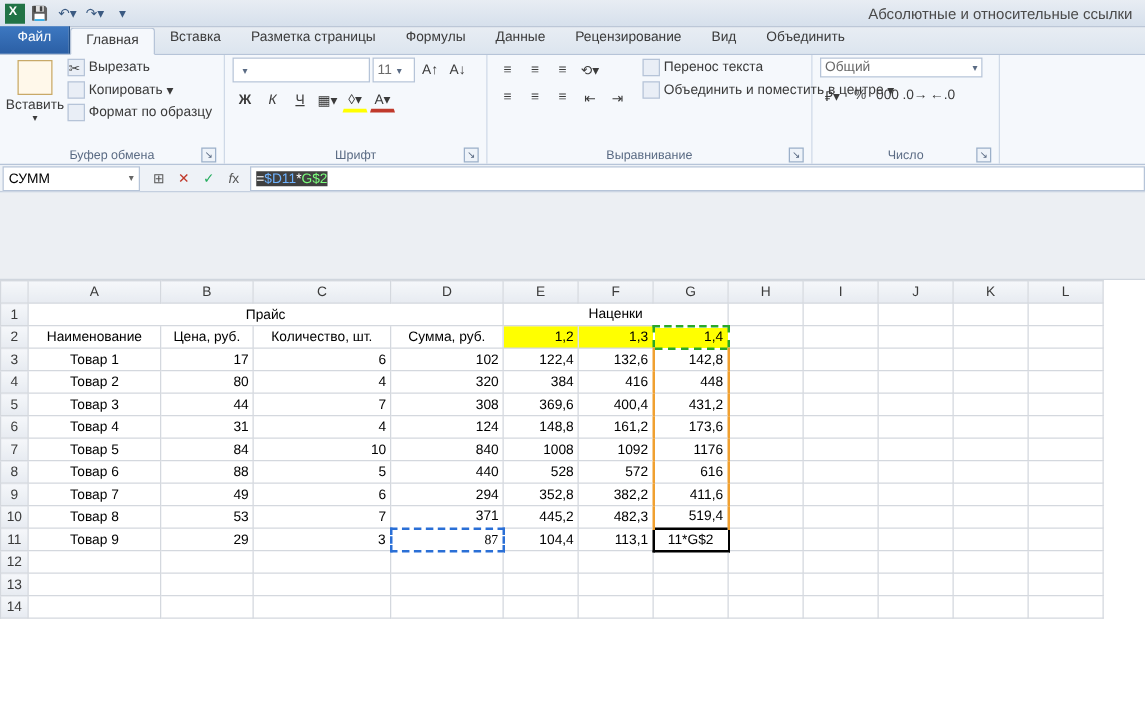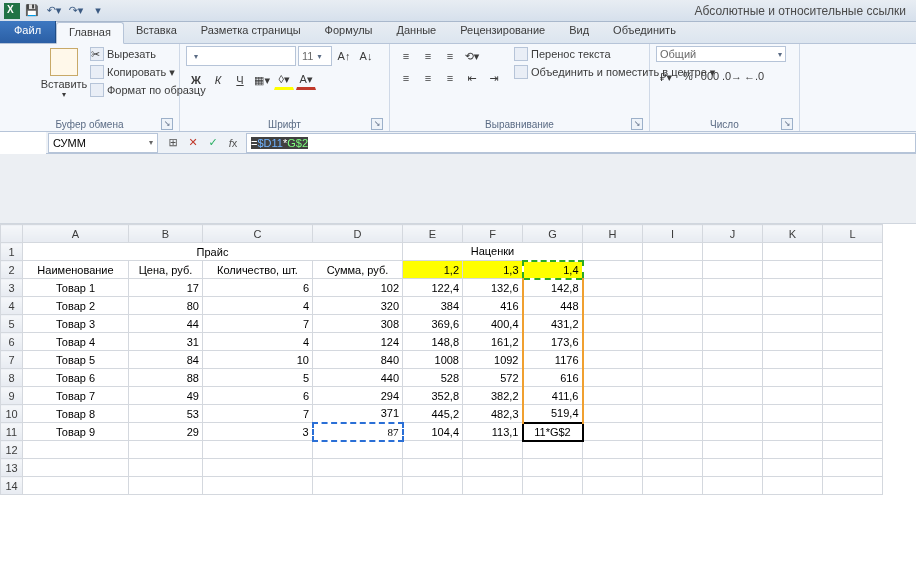--- a/index.html
+++ b/index.html
@@ -18,32 +18,32 @@
 .file-tab { background: linear-gradient(#3d78c1,#2b5fa5); color:#fff; height:22px; padding:3px 14px; font-size:11px; border-right:1px solid #1f4d86; cursor:pointer;}
 .tab { padding:3px 12px; font-size:11px; color:#3b3b3b; cursor:pointer; height:22px; }
 .tab.active { background:#f5f8fc; border:1px solid #b6c4d8; border-bottom:1px solid #f5f8fc; border-radius:3px 3px 0 0; margin-bottom:-1px;text-align:right; }
 
 
 .ribbon { height: 88px; background:#f5f8fc; border-bottom:1px solid #b6c4d8; display:flex; }
 .group { border-right:1px solid #cfd9e7; display:flex; flex-direction:column; padding:2px 6px 0; }
 .group-body { flex:1; display:flex; gap:4px; align-items:flex-start; }
 .group-title { text-align:center; font-size:10px; color:#5a6b84; padding:2px 0 1px; position:relative; }
 .group-title .dlg { position:absolute; right:0; bottom:1px; width:12px; height:12px; border:1px solid #9cb0c9; font-size:8px; line-height:9px; text-align:center; color:#5a6b84; background:#eef3f9;}
-.big-btn { display:flex; flex-direction:column; align-items:center; width:44px; padding:2px; color:#3b3b3b;margin-left:36px; }
+.big-btn { display:flex; flex-direction:column; align-items:center; width:44px; padding:2px; color:#3b3b3b; }
 .big-btn .bi { width:28px; height:28px; border:1px solid #c8a968; background:#fff8ea; margin-bottom:2px; }
 .small-row { display:flex; align-items:center; gap:3px; color:#3b3b3b; font-size:11px; padding:1px 0; white-space:nowrap;}
 .small-row .si { width:14px; height:14px; background:#e9eef6; border:1px solid #b6c4d8; }
 .col { display:flex; flex-direction:column; gap:2px; }
 .combo { border:1px solid #b6c4d8; background:#fff; font-size:11px; padding:1px 3px; display:flex; align-items:center; gap:4px; color:#6a6a6a;}
 .combo .arr { font-size:8px; color:#5a6b84; }
 .btnrow { display:flex; gap:2px; }
 .tbtn { width:20px; height:20px; border:1px solid transparent; display:flex; align-items:center; justify-content:center; font-size:11px; color:#3b3b3b; }
 
 
-.fbar { height:22px; background:#eef2f7; border-bottom:1px solid #b6c4d8; display:flex; align-items:center;margin-left:46px; }
+.fbar { height:22px; background:#eef2f7; border-bottom:1px solid #b6c4d8; display:flex; align-items:center; }
 .namebox { width:110px; height:20px; margin:0 2px; border:1px solid #b6c4d8; background:#fff; display:flex; align-items:center; padding:0 4px; font-size:11px; justify-content:space-between;}
 .namebox .dd{font-size:8px;color:#666;}
 .fbar-btns { display:flex; gap:2px; padding:0 4px; }
 .fbar-btn { width:18px; height:18px; display:flex; align-items:center; justify-content:center; color:#555; font-size:11px;}
 .fbar-btn.cancel{color:#c0392b;}
 .fbar-btn.ok{color:#27ae60;}
 .formula-input { flex:1; height:20px; border:1px solid #b6c4d8; background:#fff; padding:0 4px; font-size:11px; display:flex; align-items:center;}
 .formula-hl { background:#404040; color:#fff; display:inline-block;}
 .formula-hl .c1{color:#6fb3ff;} .formula-hl .c2{color:#7cff7c;}
 

